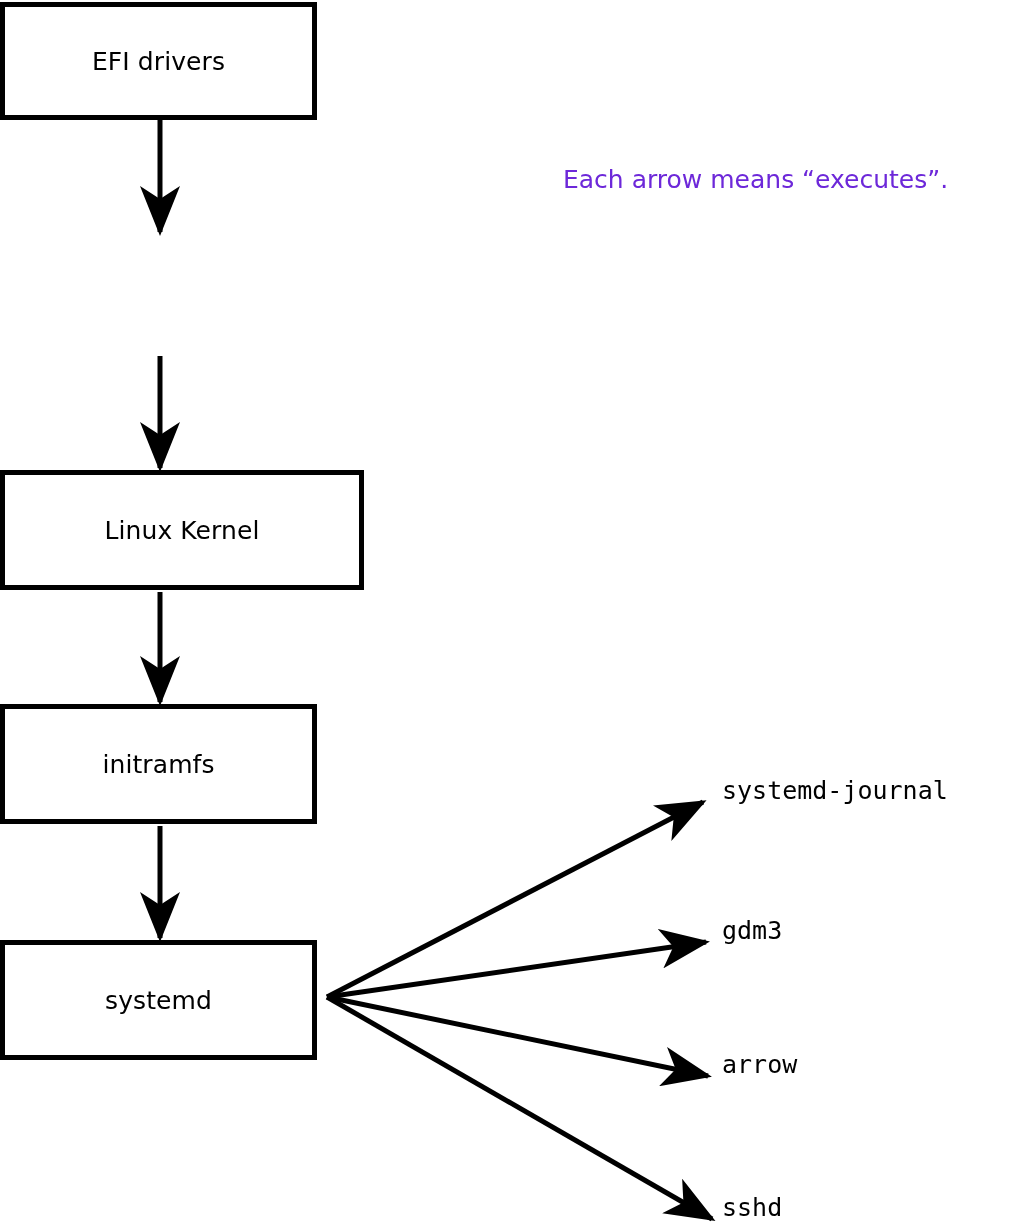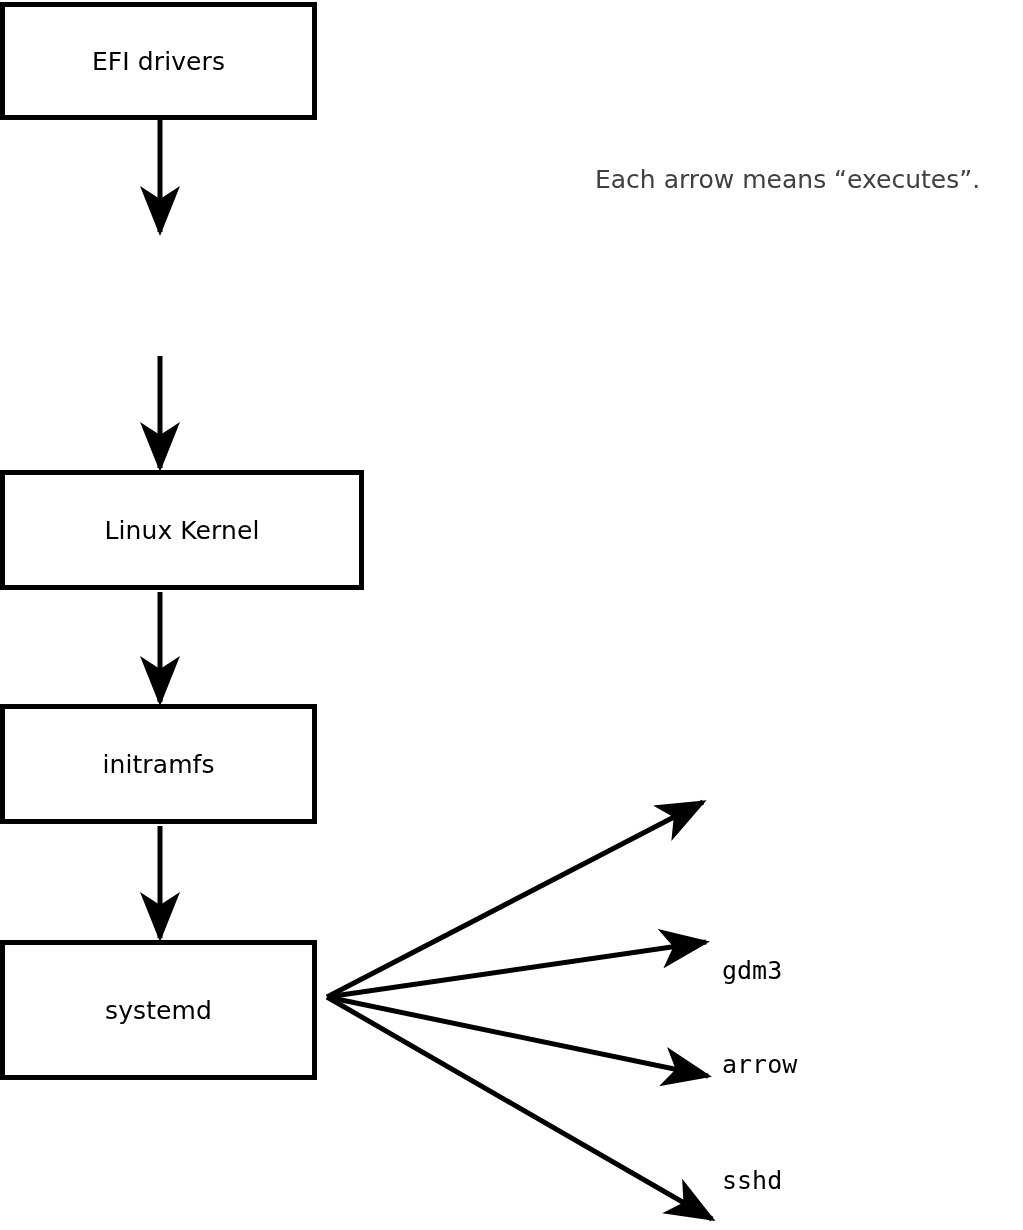--- a/index.html
+++ b/index.html
@@ -47,24 +47,23 @@
     font-family: "DejaVu Sans Mono", monospace;
     font-size: 25px;
     color: #000000;
     line-height: 1;
     white-space: nowrap;
   }
   .legend-note {
     position: absolute;
     font-family: "DejaVu Sans", sans-serif;
     font-size: 25px;
-    color: #404040;
+    color: #6d28d9;
     line-height: 1;
     white-space: nowrap;
-    margin-left: 32px;
   }
 </style>
 </head>
 <body>
 
 <div id="canvas">
 
   <svg id="edges" viewBox="0 0 1023 1230" width="1023" height="1230" xmlns="http://www.w3.org/2000/svg">
     <defs>
       <marker id="arrowhead" markerWidth="10" markerHeight="8" refX="9.2" refY="4" orient="auto" markerUnits="strokeWidth">
@@ -93,26 +92,27 @@
 
 
   <div class="node-box" style="left:0px; top:470px; width:364px; height:120px;">
     <span class="node-label">Linux Kernel</span>
   </div>
 
   <div class="node-box" style="left:0px; top:704px; width:317px; height:120px;">
     <span class="node-label">initramfs</span>
   </div>
 
-  <div class="node-box" style="left:0px; top:940px; width:317px; height:140px;">
+  <div class="node-box" style="left:0px; top:940px; width:317px; height:120px;">
     <span class="node-label">systemd</span>
   </div>
 
+  <div class="leaf-label" style="left:722px; top:778px;">systemd-journal</div>
 
-  <div class="leaf-label" style="left:722px; top:958px;">gdm3</div>
+  <div class="leaf-label" style="left:722px; top:918px;">gdm3</div>
 
   <div class="leaf-label" style="left:722px; top:1052px;">arrow</div>
 
-  <div class="leaf-label" style="left:722px; top:1168px;text-align:right;">sshd</div>
+  <div class="leaf-label" style="left:722px; top:1195px;text-align:right;">sshd</div>
 
   <div class="legend-note" style="left:563px; top:167px;">Each arrow means “executes”.</div>
 
 </div>
 
 </body></html>

